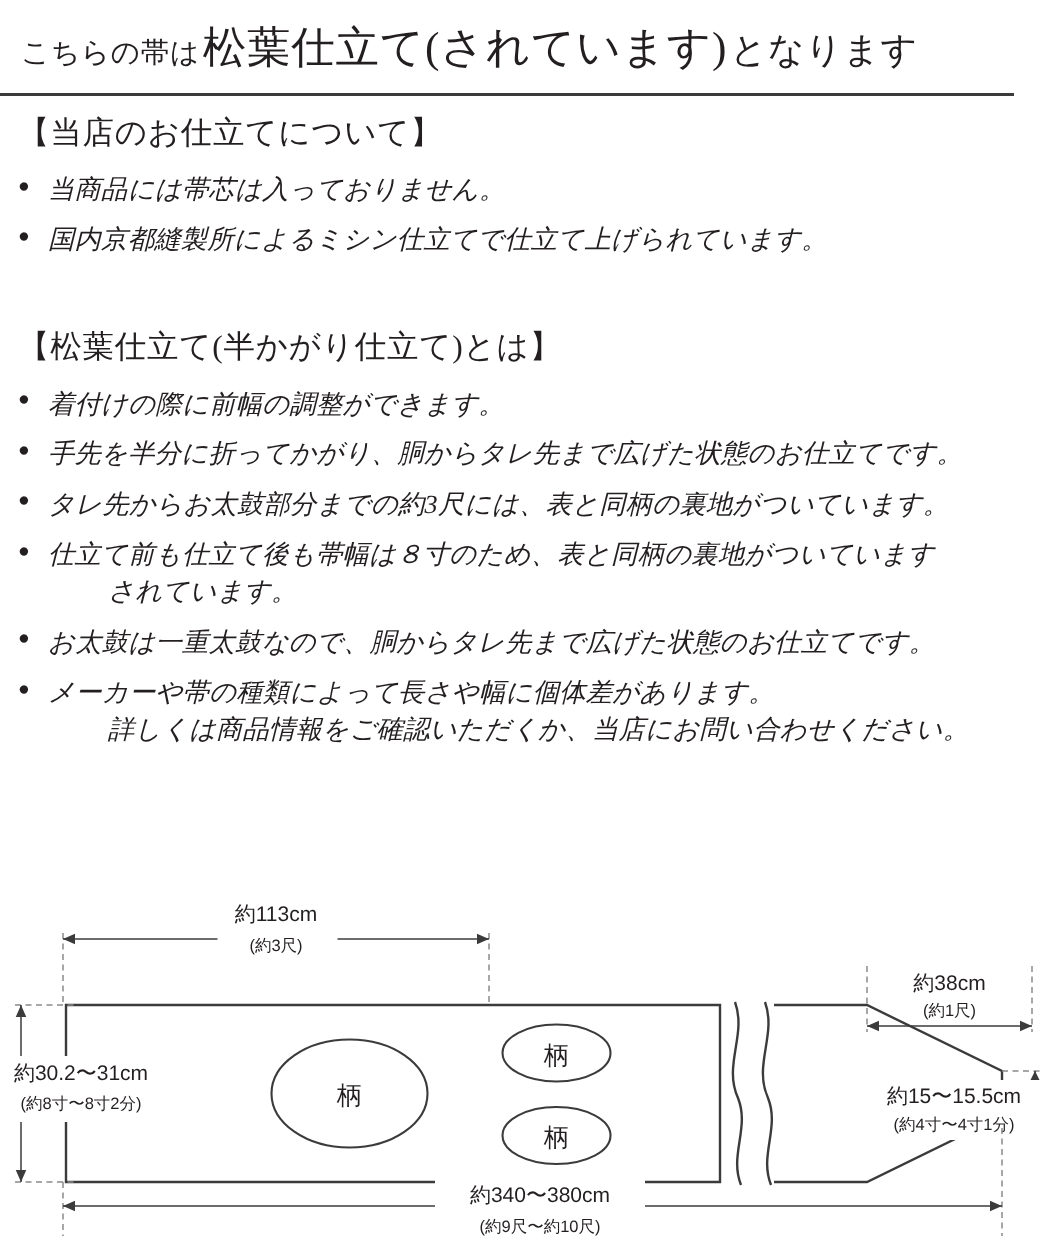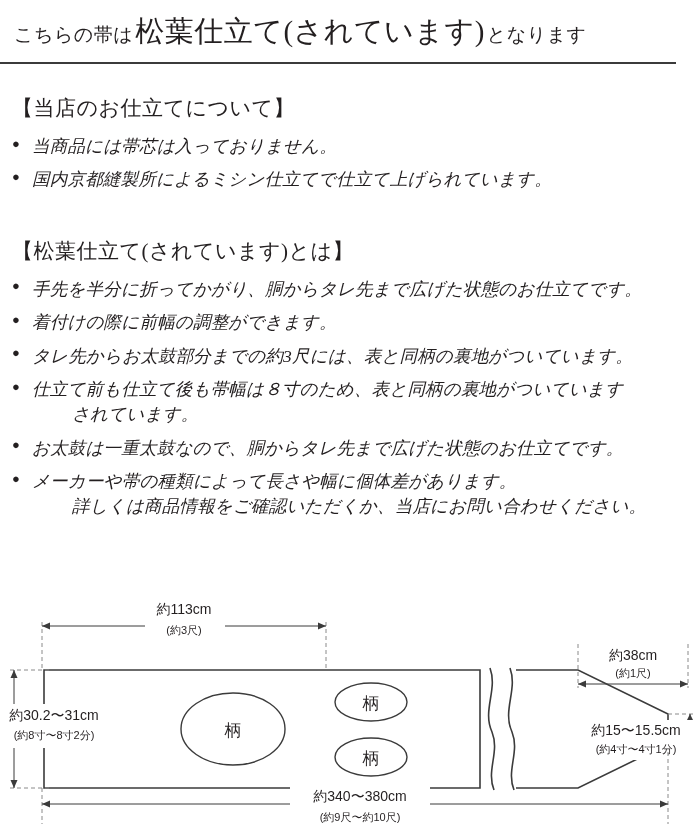--- a/index.html
+++ b/index.html
@@ -34,31 +34,31 @@
   .header .small {
     font-size: 19px;
     letter-spacing: 0.5px;
   }
   .header .big {
     font-size: 29px;
     letter-spacing: 0.5px;
     padding: 0 2px;
   }
   .header .tail {
-    font-size: 19px;
+    font-size: 24px;
     letter-spacing: 0.5px;
   }
 
   
   .section {
     padding: 0 12px;
   }
   .sect-title {
     font-size: 21px;
-    margin: 30px 0 12px 0;
+    margin: 10px 0 12px 0;
     letter-spacing: 0.5px;
   }
   .sect-title.second {
     margin-top: 44px;
   }
   ul.bullets {
     list-style: none;
     margin: 0;
     padding: 0;
     font-style: italic;
@@ -120,24 +120,24 @@
 
   <div class="section">
     <div class="sect-title">【当店のお仕立てについて】</div>
     <ul class="bullets">
       <li>当商品には帯芯は入っておりません。</li>
       <li>国内京都縫製所によるミシン仕立てで仕立て上げられています。</li>
     </ul>
   </div>
 
   <div class="section">
-    <div class="sect-title second">【松葉仕立て(されています)とは】</div>
+    <div class="sect-title second">【松葉仕立て(半かがり仕立て)とは】</div>
     <ul class="bullets">
+      <li>着付けの際に前幅の調整ができます。</li>
       <li>手先を半分に折ってかがり、胴からタレ先まで広げた状態のお仕立てです。</li>
-      <li>着付けの際に前幅の調整ができます。</li>
       <li>タレ先からお太鼓部分までの約3尺には、表と同柄の裏地がついています。</li>
       <li>
         <span>仕立て前も仕立て後も帯幅は８寸のため、表と同柄の裏地がついています</span>
         <span class="indent">されています。</span>
       </li>
       <li>お太鼓は一重太鼓なので、胴からタレ先まで広げた状態のお仕立てです。</li>
       <li>
         <span>メーカーや帯の種類によって長さや幅に個体差があります。</span>
         <span class="indent">詳しくは商品情報をご確認いただくか、当店にお問い合わせください。</span>
       </li>

